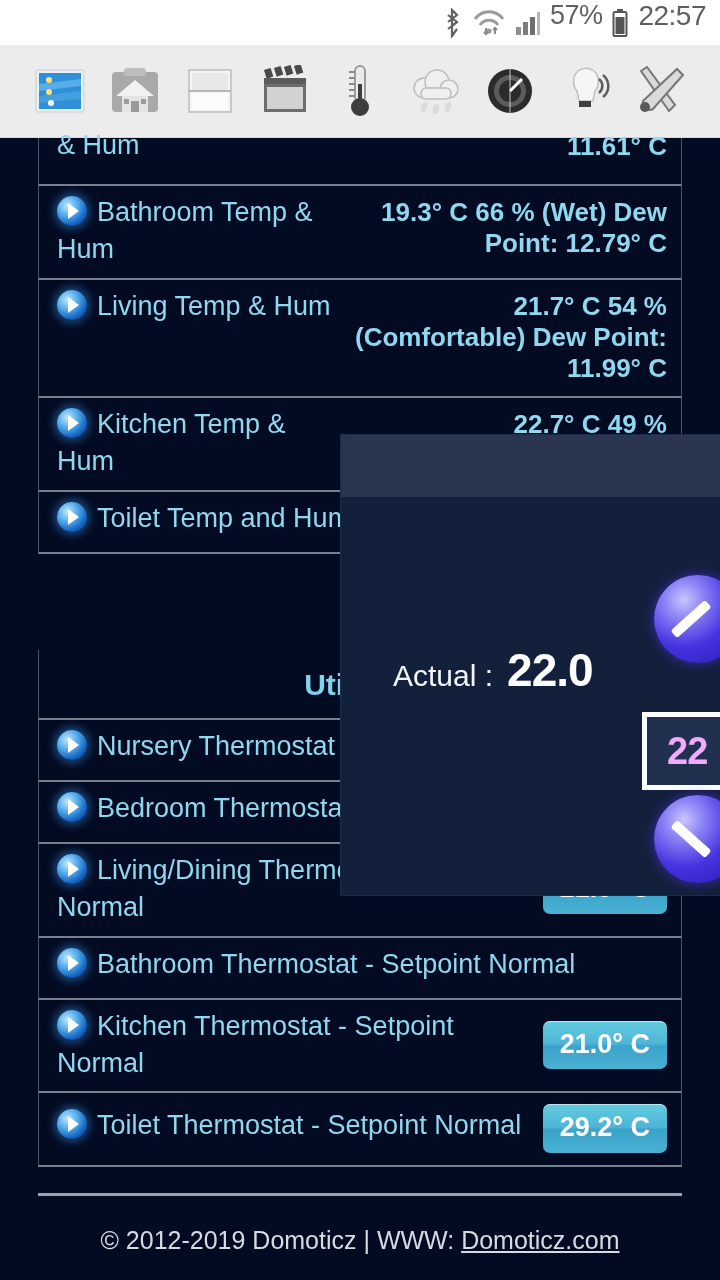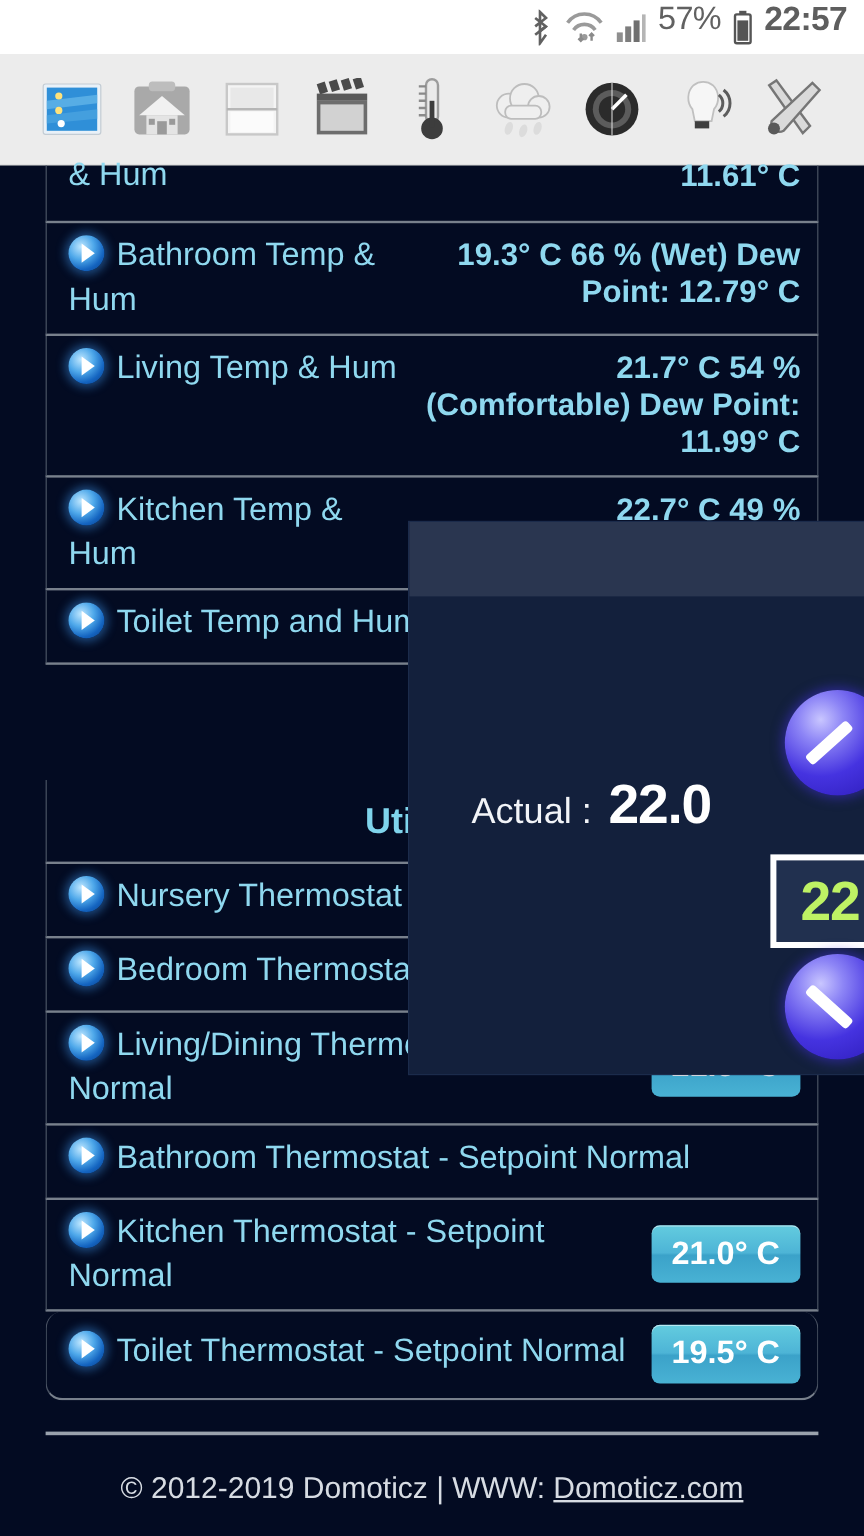--- a/index.html
+++ b/index.html
@@ -12,21 +12,21 @@
   #root { position: relative; width: 720px; height: 1280px; overflow: hidden; }
 
   
   .statusbar {
     height: 45px; background: #ffffff;
     display: flex; justify-content: flex-end;
     padding-right: 14px; gap: 9px;
   }
   .sb-icon { display: flex; align-items: center; }
   .sb-text { color: #616161; font-size: 27px; letter-spacing: -0.5px; }
-  .sb-time { color: #5e5e5e; font-size: 28px; letter-spacing: -0.5px; font-weight: bold; }
+  .sb-time { color: #5e5e5e; font-size: 28px; letter-spacing: -0.5px; }
 
   
   .toolbar {
     height: 93px; background: #ececec;
     display: flex; align-items: center; justify-content: space-around;
     padding: 0 22px;
     border-bottom: 1px solid #d8d8d8;
   }
   .tb-item { width: 56px; height: 56px; display: flex; align-items: center; justify-content: center; }
 
@@ -129,21 +129,21 @@
   .actual-label { color: #f2f4f8; font-size: 30px; }
   .actual-value { color: #ffffff; font-size: 46px; font-weight: bold; letter-spacing: -1px; }
 
   .setpoint-box {
     position: absolute; left: 301px; top: 215px;
     width: 200px; height: 78px;
     border: 5px solid #ffffff; background: #21304f;
     display: flex; align-items: center; justify-content: flex-start;
     padding-left: 20px; overflow: hidden;
   }
-  .setpoint-value { color: #bef264; font-size: 46px; font-weight: bold; letter-spacing: -1px; }
+  .setpoint-value { color: #f0abfc; font-size: 38px; font-weight: bold; letter-spacing: -1px; }
 </style>
 </head>
 <body>
 
 <div id="root">
 
   <div class="statusbar">
     <span class="sb-icon">
       <svg width="20" height="30" viewBox="0 0 20 30">
         <path d="M5 7 L14 14 L9 18 L9 2 L14 7 L5 14" fill="none" stroke="#616161" stroke-width="2.2"></path>
@@ -396,29 +396,29 @@
             <span class="bullet">
               <span class="bullet-icon"><span class="glow"></span><span class="tri"></span></span>
             </span><span>Kitchen Thermostat - Setpoint Normal</span>
           </div>
           <div class="row-value">
             <span class="badge">21.0° C</span>
           </div>
         </div>
       </div>
 
-      <div class="row row-with-badge" style="min-height:56px;border-radius:14px;">
+      <div class="row row-with-badge" style="min-height:56px;">
         <div class="row-inner">
           <div class="row-label">
             <span class="bullet">
               <span class="bullet-icon"><span class="glow"></span><span class="tri"></span></span>
             </span><span>Toilet Thermostat - Setpoint Normal</span>
           </div>
           <div class="row-value">
-            <span class="badge">19.5° C</span>
+            <span class="badge">29.2° C</span>
           </div>
         </div>
       </div>
     </div>
 
     <div class="footer-rule"></div>
     <div class="footer">
       <span>© 2012-2019 Domoticz | WWW: </span><a href="#">Domoticz.com</a>
     </div>
   </div>

